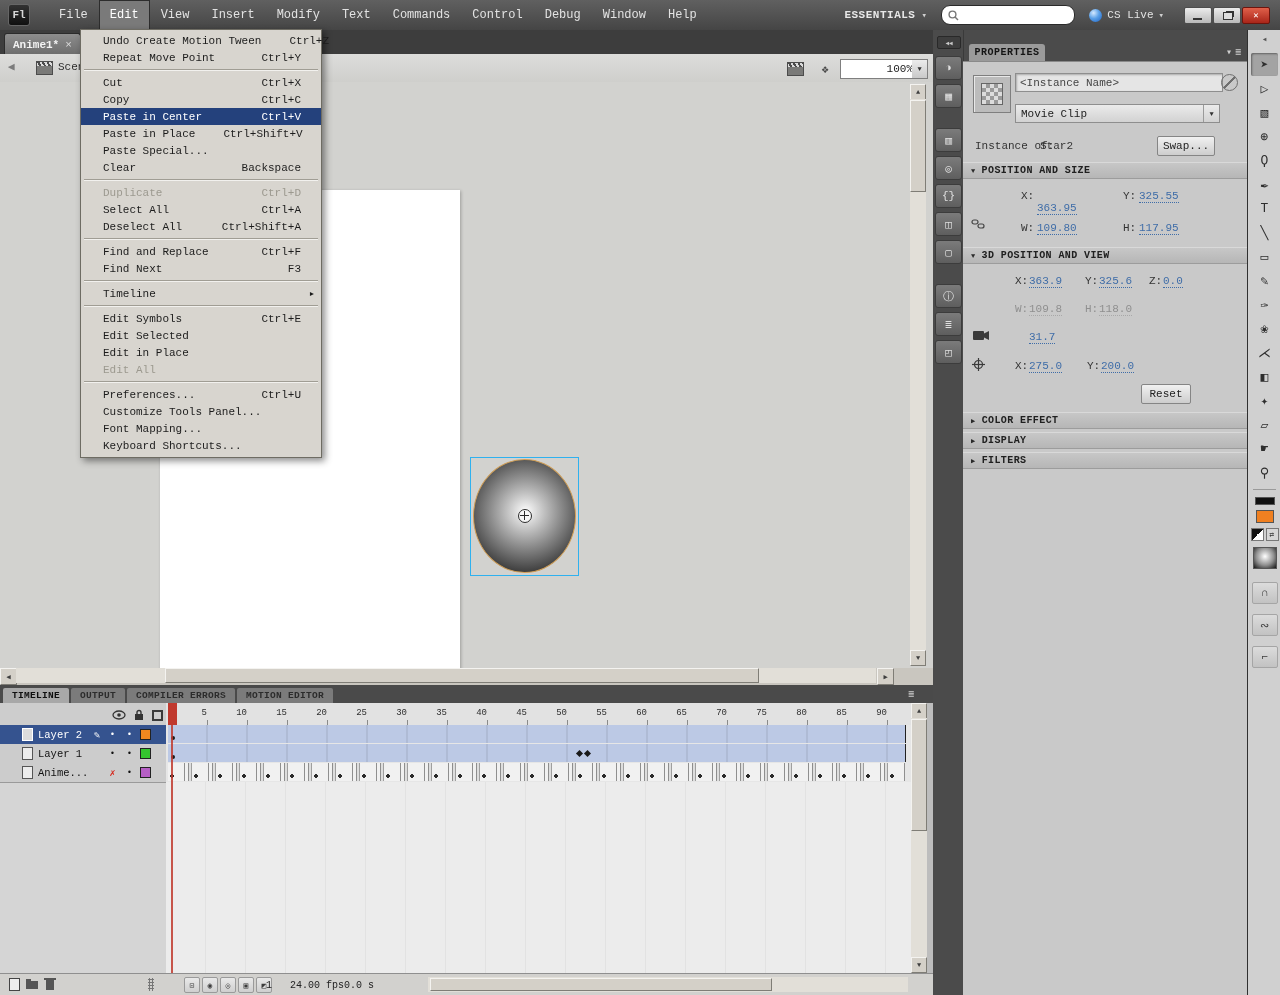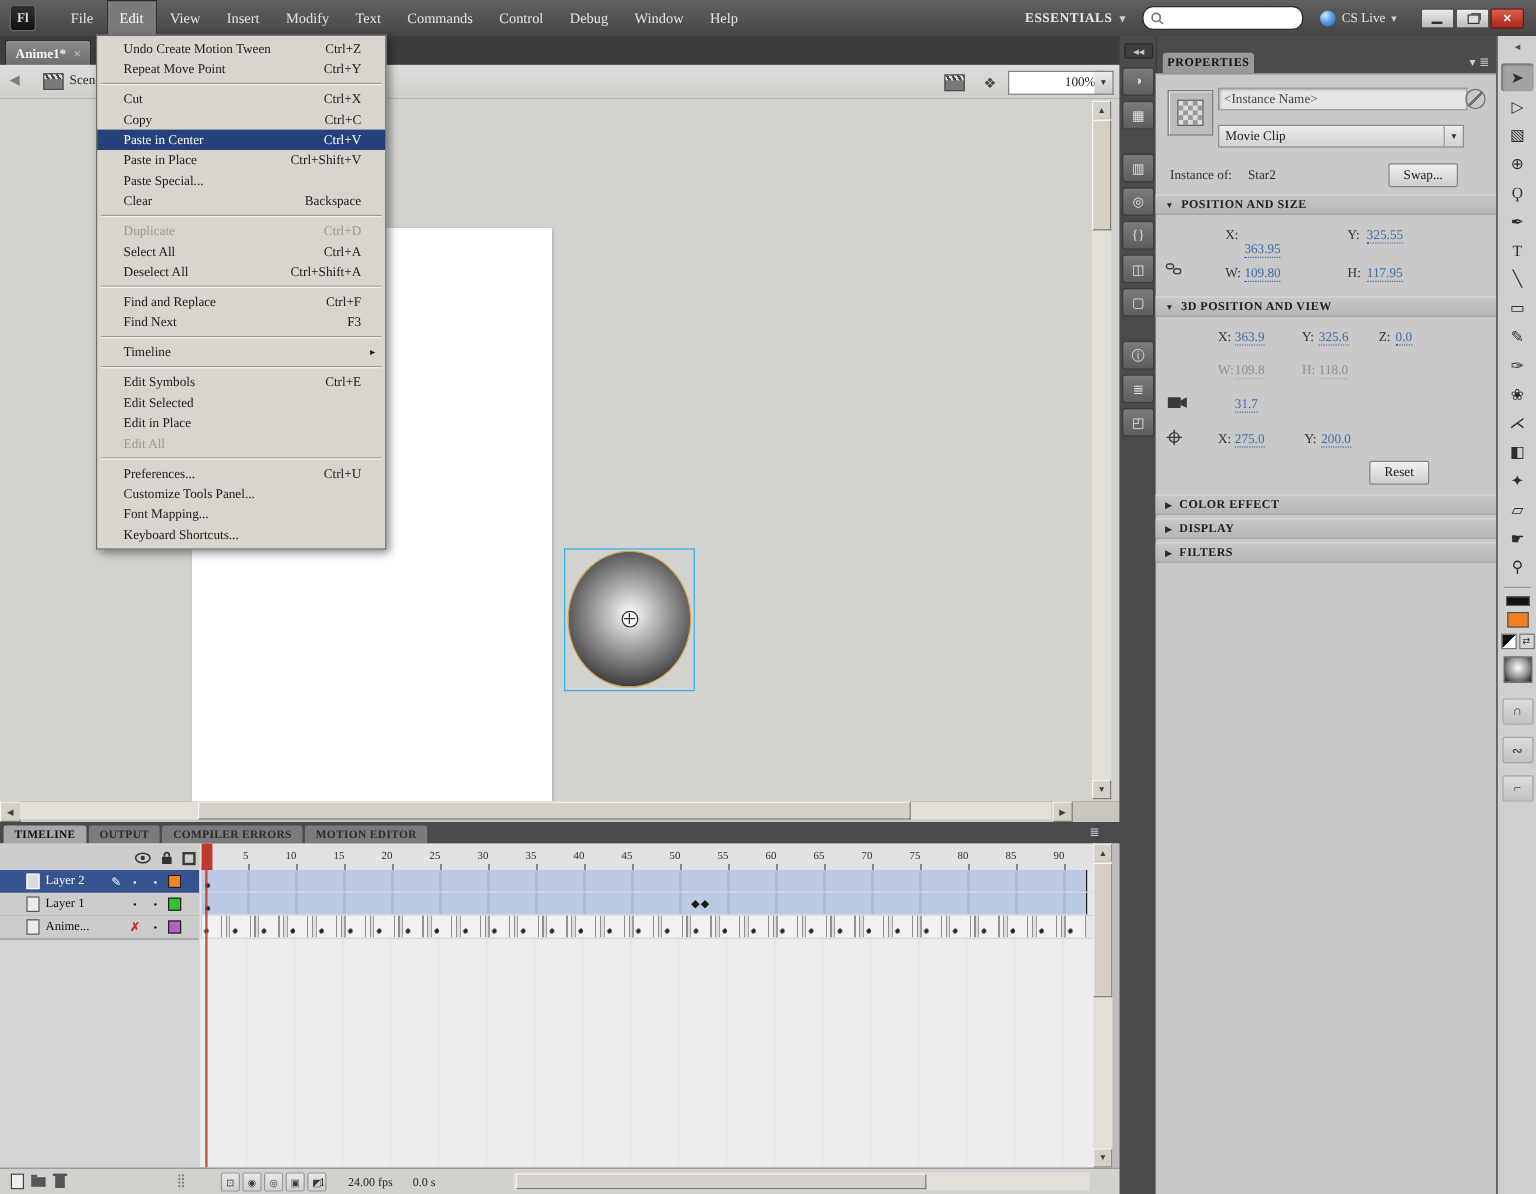--- a/index.html
+++ b/index.html
@@ -1,17 +1,17 @@
 <!DOCTYPE html>
 <html style="--menu_highlight: #24417c; --selection_outline: #2fb1ef; --tween_fill: #bcc9e5; --selected_layer: #35538f; --playhead: #c0392e; --hot_text: #3f6da8; --fill_swatch: #f08021; --stroke_ring: #cf9e57;"><head>
 <meta charset="utf-8">
 <style>
   html,body{margin:0;padding:0;background:#535353;}
   #root{position:relative;width:1280px;height:995px;overflow:hidden;
-        font-family:Liberation Serif, serif;font-size:12px;
+        font-family:Liberation Mono, monospace;font-size:12px;
         background:#535353;-webkit-font-smoothing:antialiased;}
   .abs{position:absolute;}
   
   .menubar{position:absolute;left:0;top:0;width:1280px;height:30px;
            background:linear-gradient(#606060,#454545);display:flex;align-items:center;
            border-bottom:1px solid #2e2e2e;color:#e3e3e3;}
   .appicon{width:20px;height:20px;margin-left:8px;background:linear-gradient(#323232,#101010);
            border:1px solid #666;border-radius:3px;color:#d8d8d8;font-weight:bold;font-size:11px;
            display:flex;align-items:center;justify-content:center;}
   .menus{display:flex;margin-left:18px;height:30px;}

